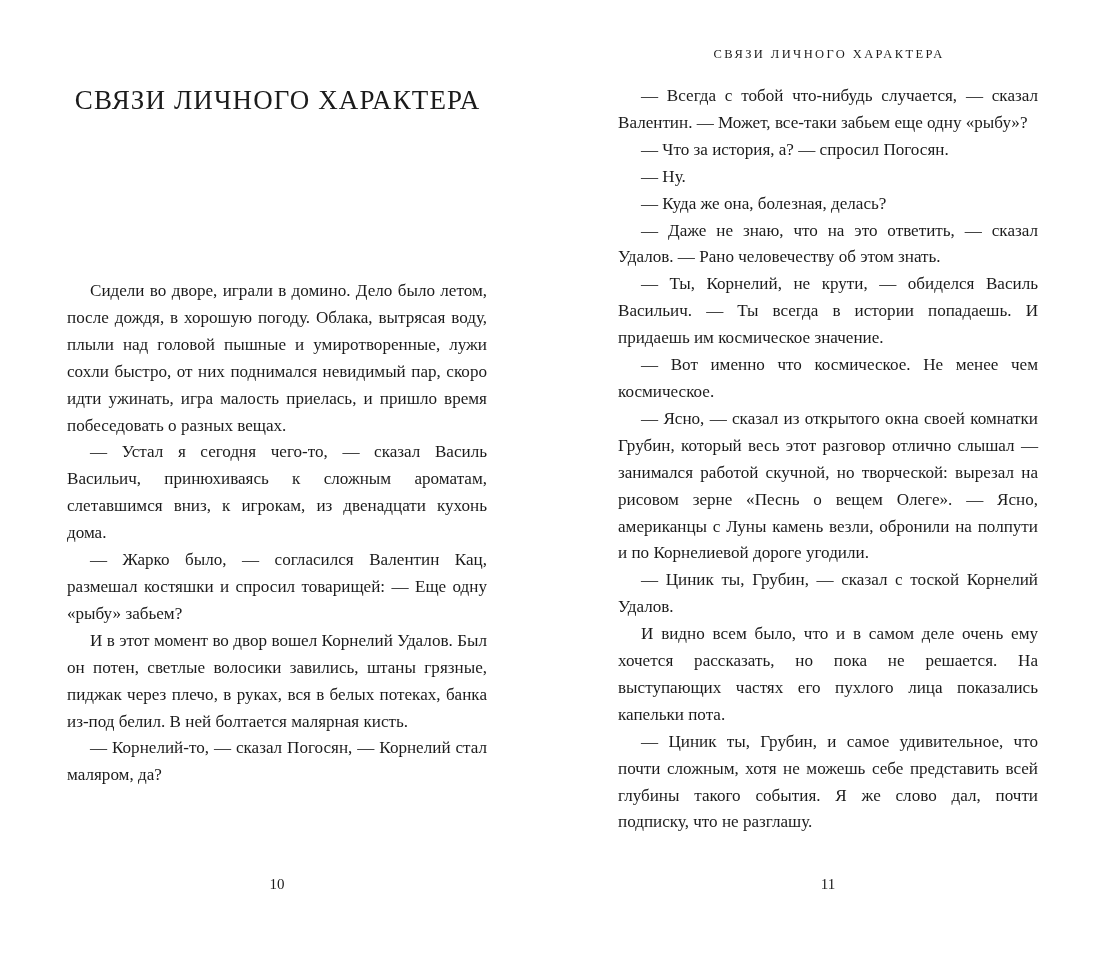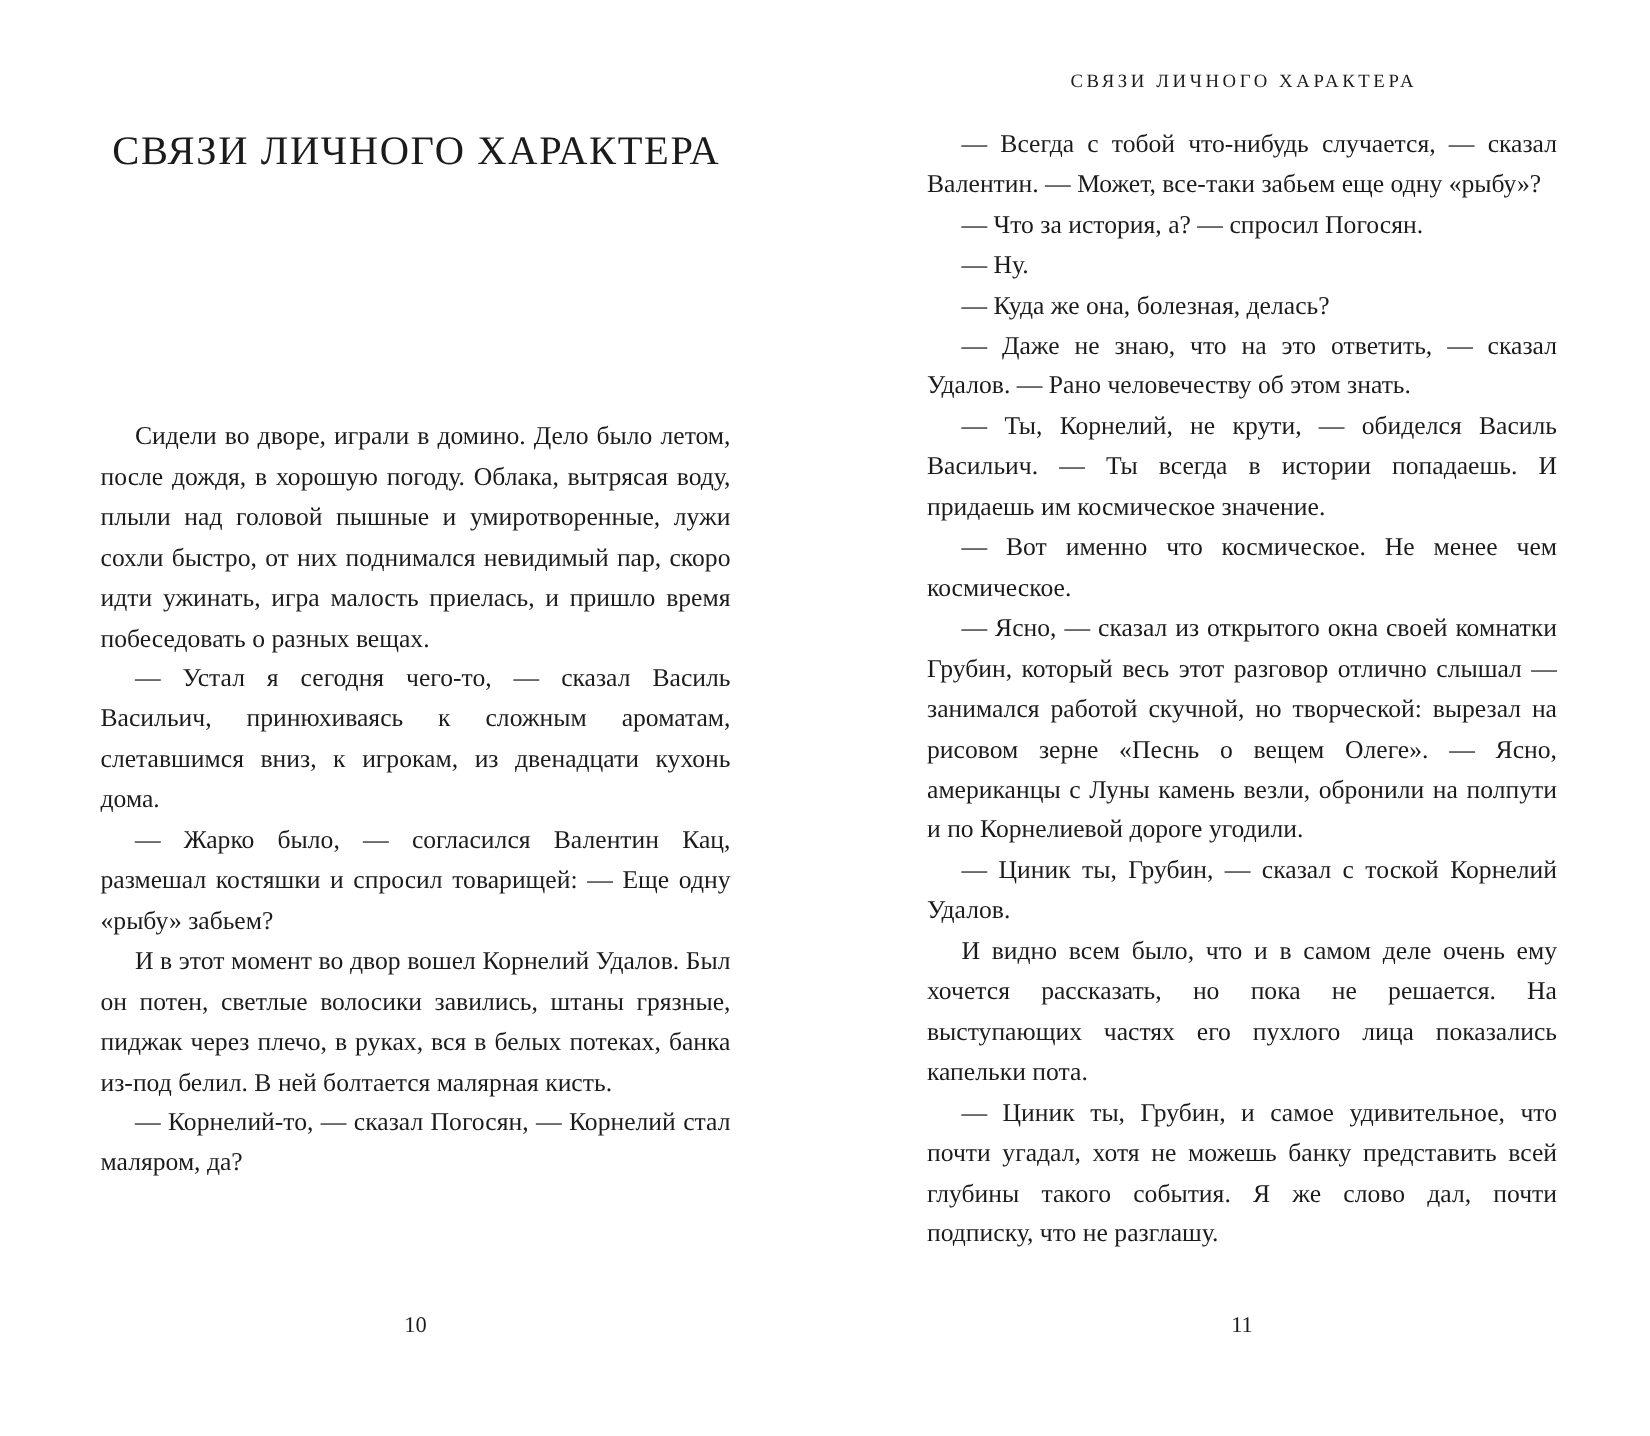--- a/index.html
+++ b/index.html
@@ -136,20 +136,20 @@
         <p>— Всегда с тобой что-нибудь случается, — сказал Валентин. — Может, все-таки забьем еще одну «рыбу»?</p>
         <p>— Что за история, а? — спросил Погосян.</p>
         <p>— Ну.</p>
         <p>— Куда же она, болезная, делась?</p>
         <p>— Даже не знаю, что на это ответить, — сказал Удалов. — Рано человечеству об этом знать.</p>
         <p>— Ты, Корнелий, не крути, — обиделся Василь Васильич. — Ты всегда в истории попадаешь. И придаешь им космическое значение.</p>
         <p>— Вот именно что космическое. Не менее чем космическое.</p>
         <p>— Ясно, — сказал из открытого окна своей комнатки Грубин, который весь этот разговор отлично слышал — занимался работой скучной, но творческой: вырезал на рисовом зерне «Песнь о вещем Олеге». — Ясно, американцы с Луны камень везли, обронили на полпути и по Корнелиевой дороге угодили.</p>
         <p>— Циник ты, Грубин, — сказал с тоской Корнелий Удалов.</p>
         <p>И видно всем было, что и в самом деле очень ему хочется рассказать, но пока не решается. На выступающих частях его пухлого лица показались капельки пота.</p>
-        <p>— Циник ты, Грубин, и самое удивительное, что почти угадал, хотя не можешь банку представить всей глубины такого события. Я же слово дал, почти подписку, что не разглашу.</p>
+        <p>— Циник ты, Грубин, и самое удивительное, что почти сложным, хотя не можешь себе представить всей глубины такого события. Я же слово дал, почти подписку, что не разглашу.</p>
       </div>
 
       <div class="folio">11</div>
     </div>
   </div>
 
 </div>
 
 </body></html>

